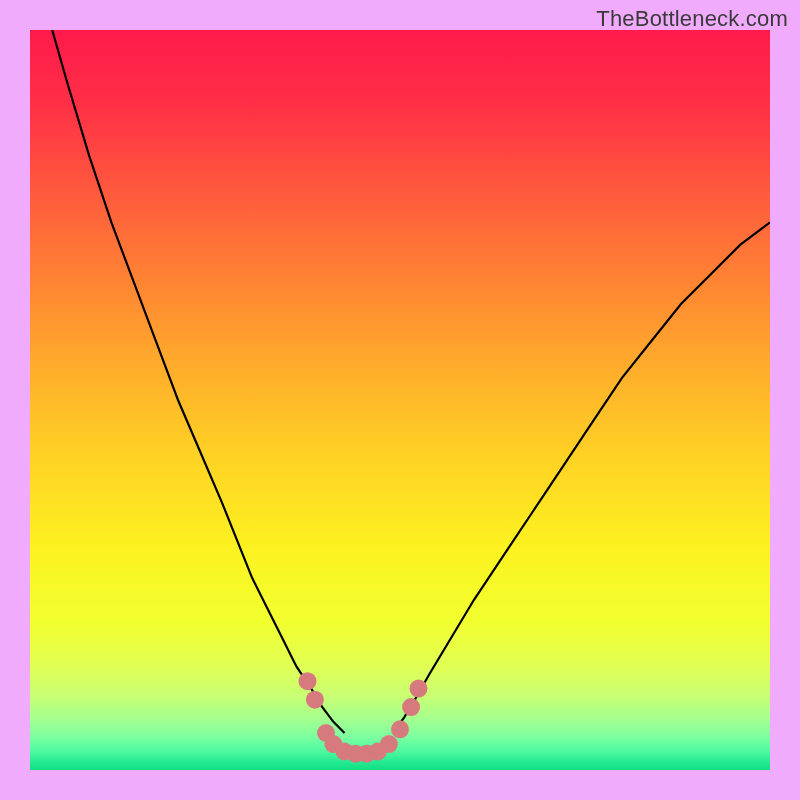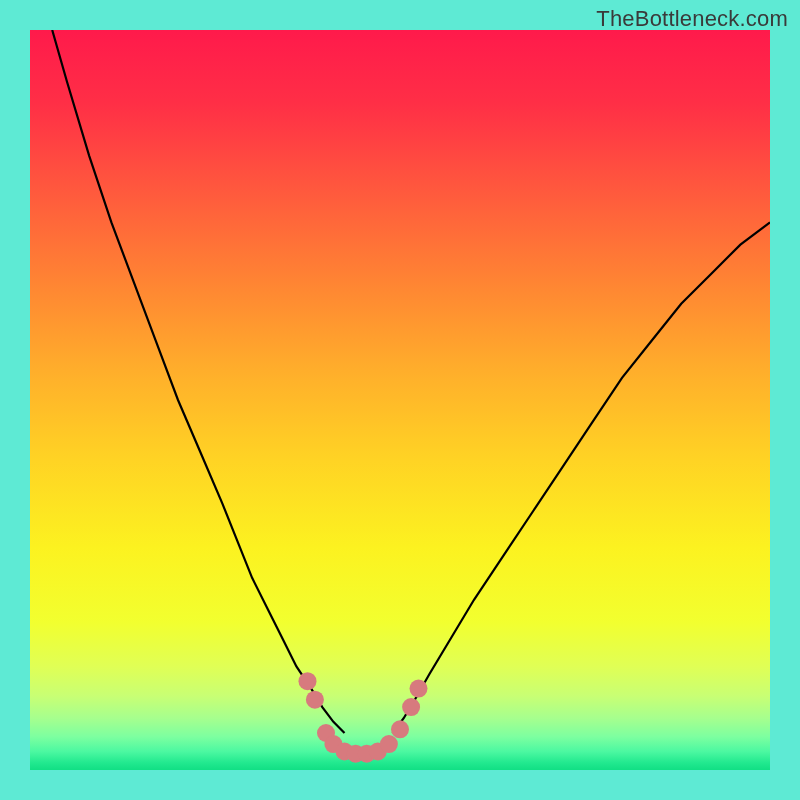--- a/index.html
+++ b/index.html
@@ -10,21 +10,21 @@
     background: #000;
     overflow: hidden;
     font-family: Arial, Helvetica, sans-serif;
   }
   .frame {
     position: absolute;
     top: 0;
     left: 0;
     width: 800px;
     height: 800px;
-    background: #5eead4;
+    background: #f0abfc;
   }
   .plot-area {
     position: absolute;
     top: 30px;
     left: 30px;
     width: 740px;
     height: 740px;
   }
   .watermark {
     position: absolute;

